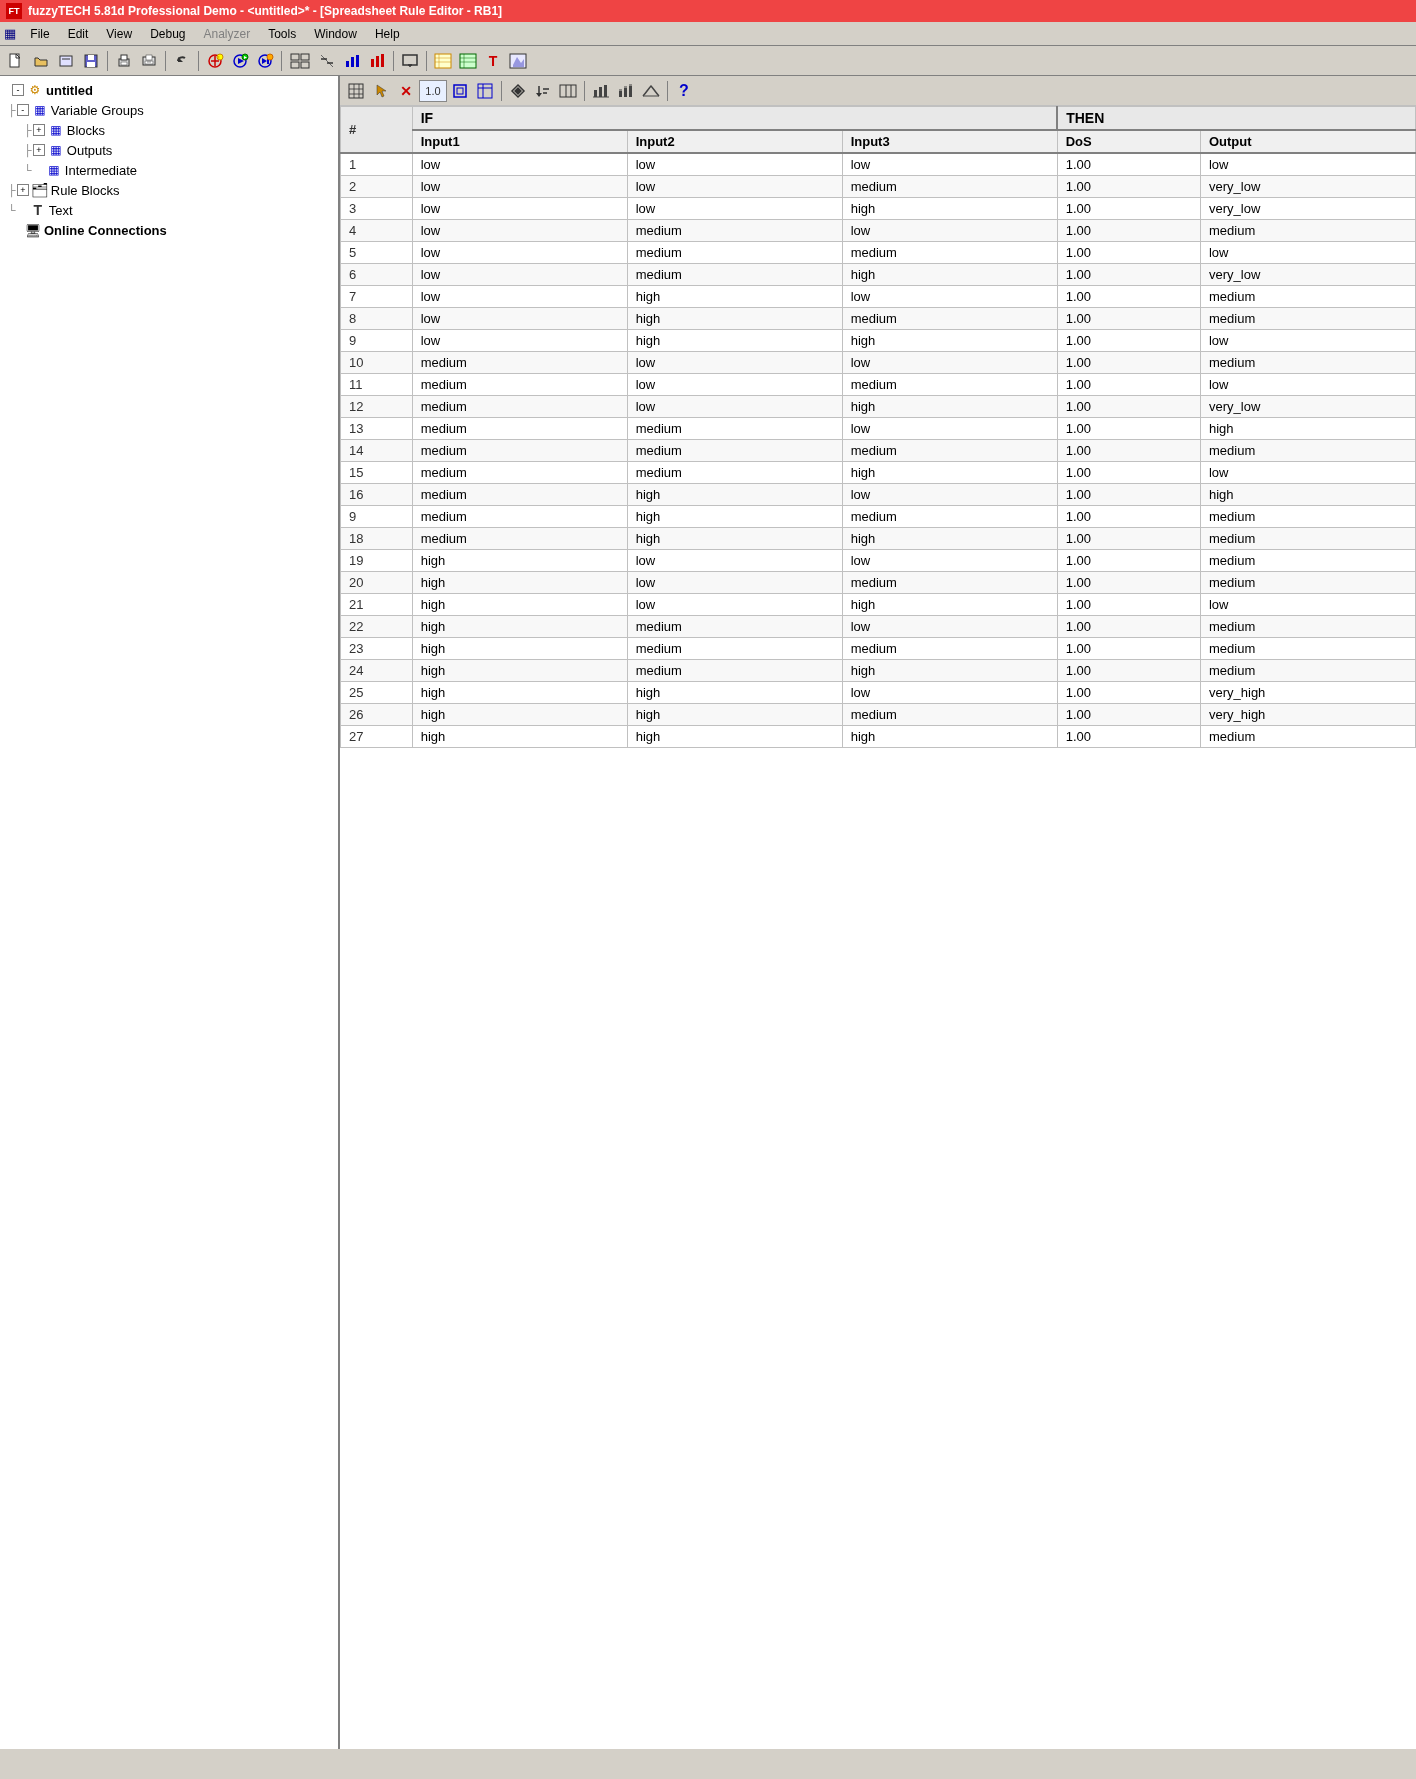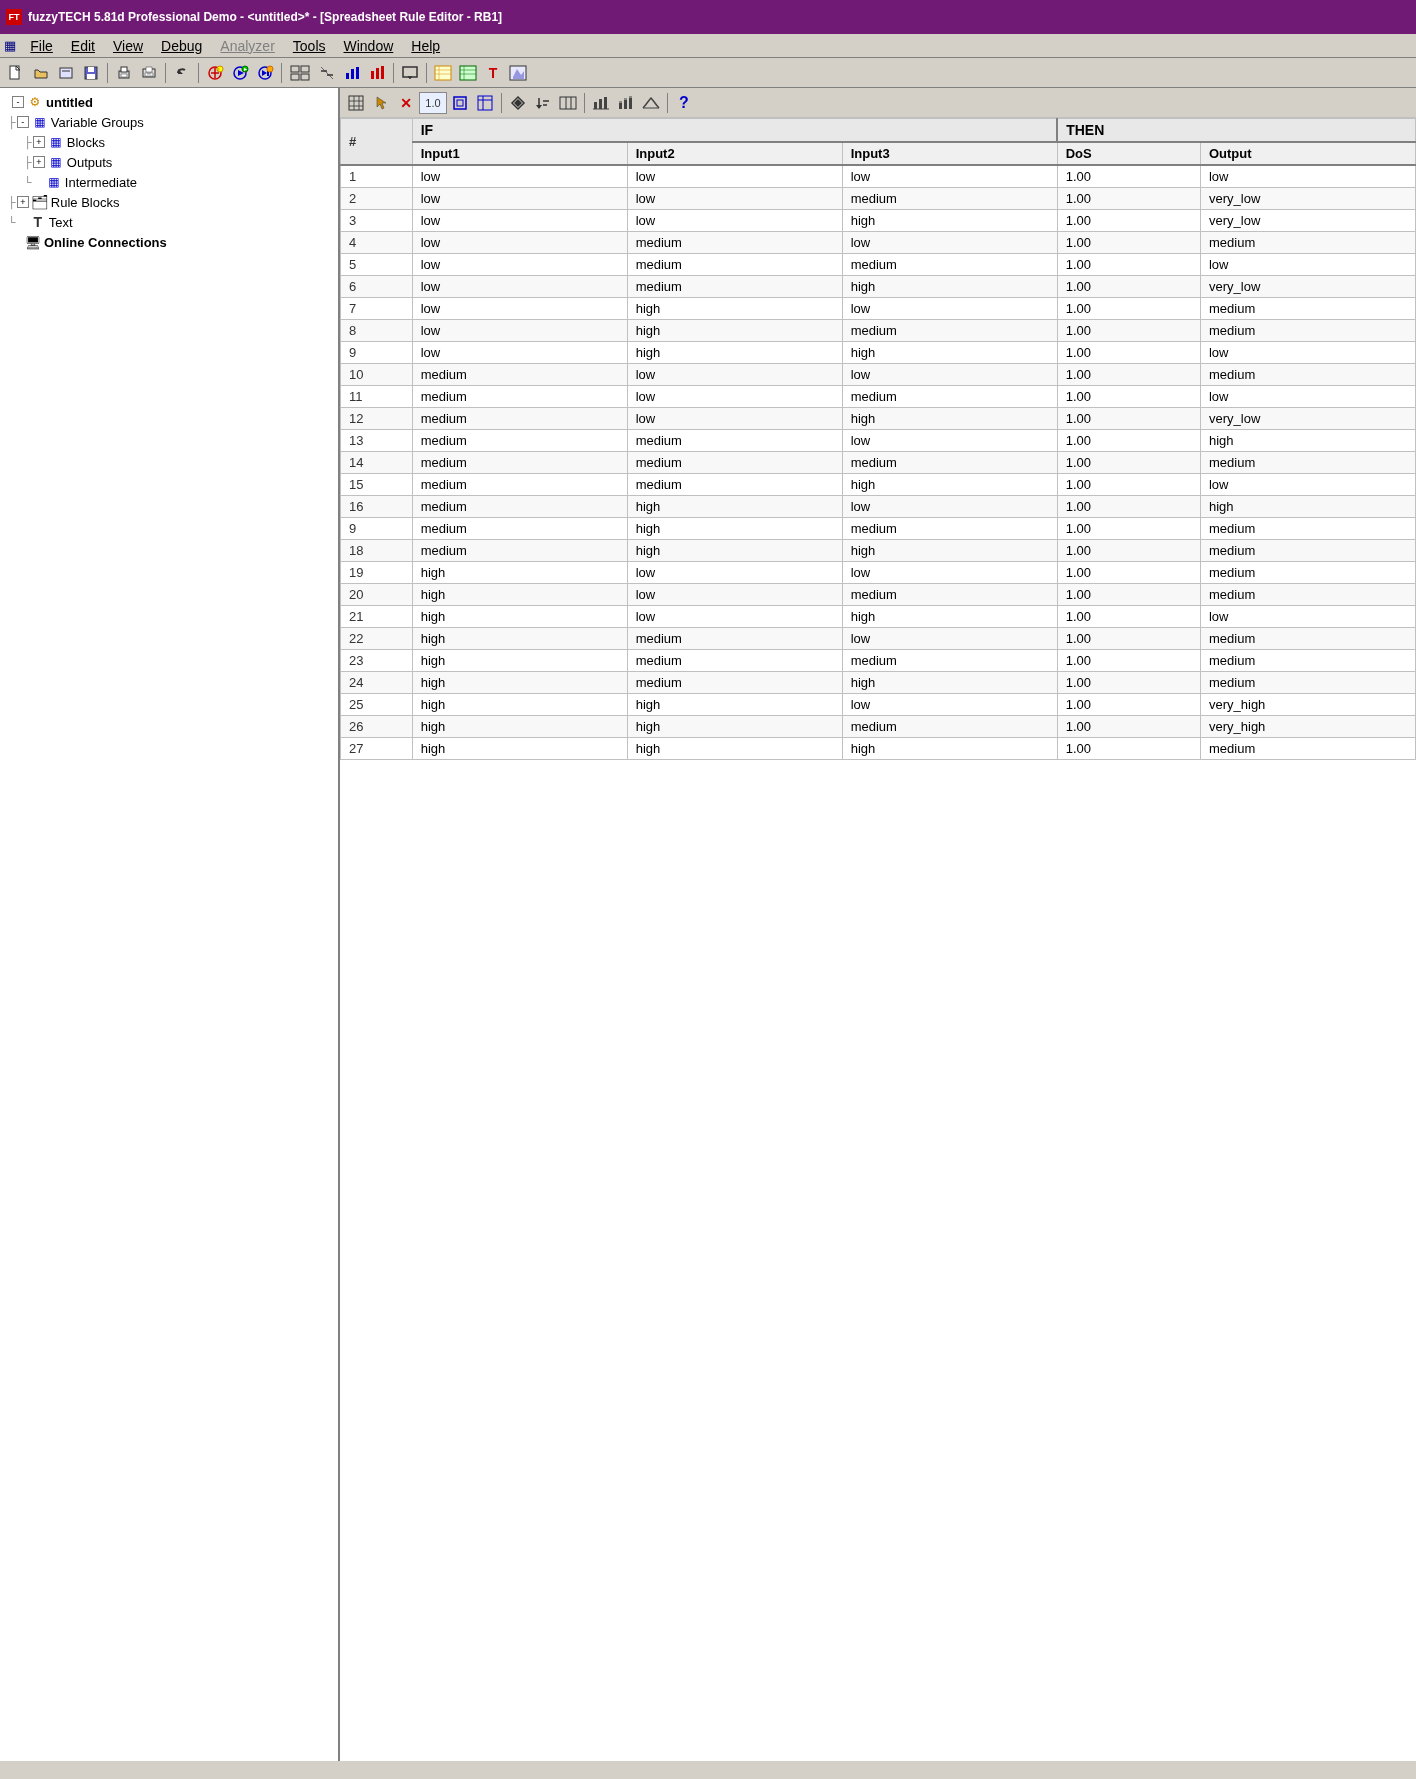--- a/index.html
+++ b/index.html
@@ -6,29 +6,29 @@
     body {
       font-family: 'Segoe UI', Tahoma, Arial, sans-serif;
       font-size: 13px;
       background: #d4d0c8;
       width: 1416px;
       min-height: 1779px;
     }
 
     
     .title-bar {
-      background: #701a75;
+      background: #ef4444;
       color: white;
       padding: 3px 6px;
       display: flex;
       align-items: center;
       gap: 6px;
       font-size: 12px;
       font-weight: bold;
-      height: 34px;
+      height: 22px;
     }
     .title-bar-icon {
       width: 16px; height: 16px;
       background: #cc0000;
       display: inline-flex;
       align-items: center;
       justify-content: center;
       font-size: 9px;
       color: white;
       font-weight: bold;
@@ -40,23 +40,22 @@
       border-bottom: 1px solid #808080;
       display: flex;
       align-items: center;
       padding: 2px 4px;
       gap: 2px;
       height: 24px;
     }
     .menu-item {
       padding: 2px 8px;
       cursor: pointer;
-      font-size: 14px;
+      font-size: 12px;
       color: #000;
-      text-decoration: underline;
     }
     .menu-item.disabled { color: #808080; text-align: right; }
 
     
     .toolbar {
       background: #d4d0c8;
       border-bottom: 1px solid #808080;
       display: flex;
       align-items: center;
       padding: 2px 4px;

